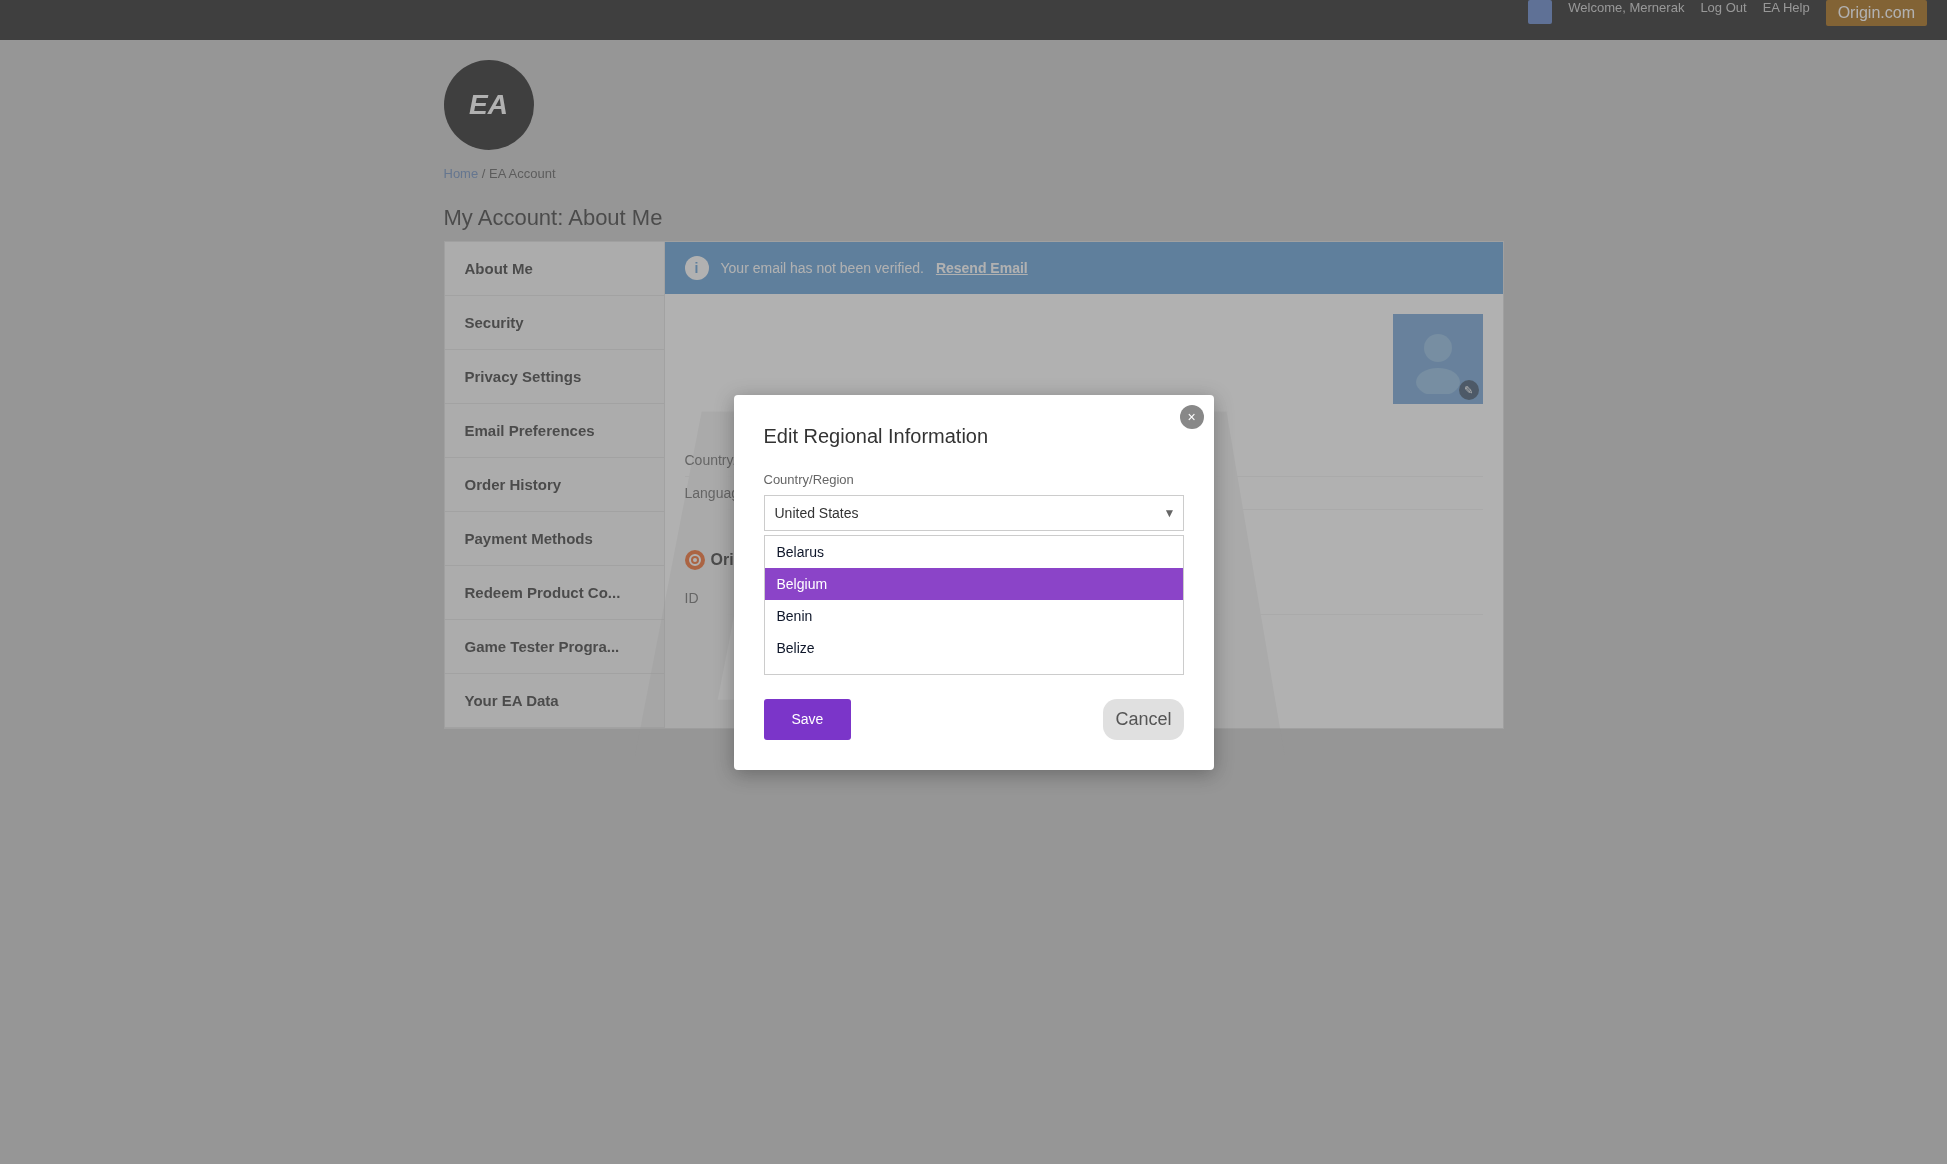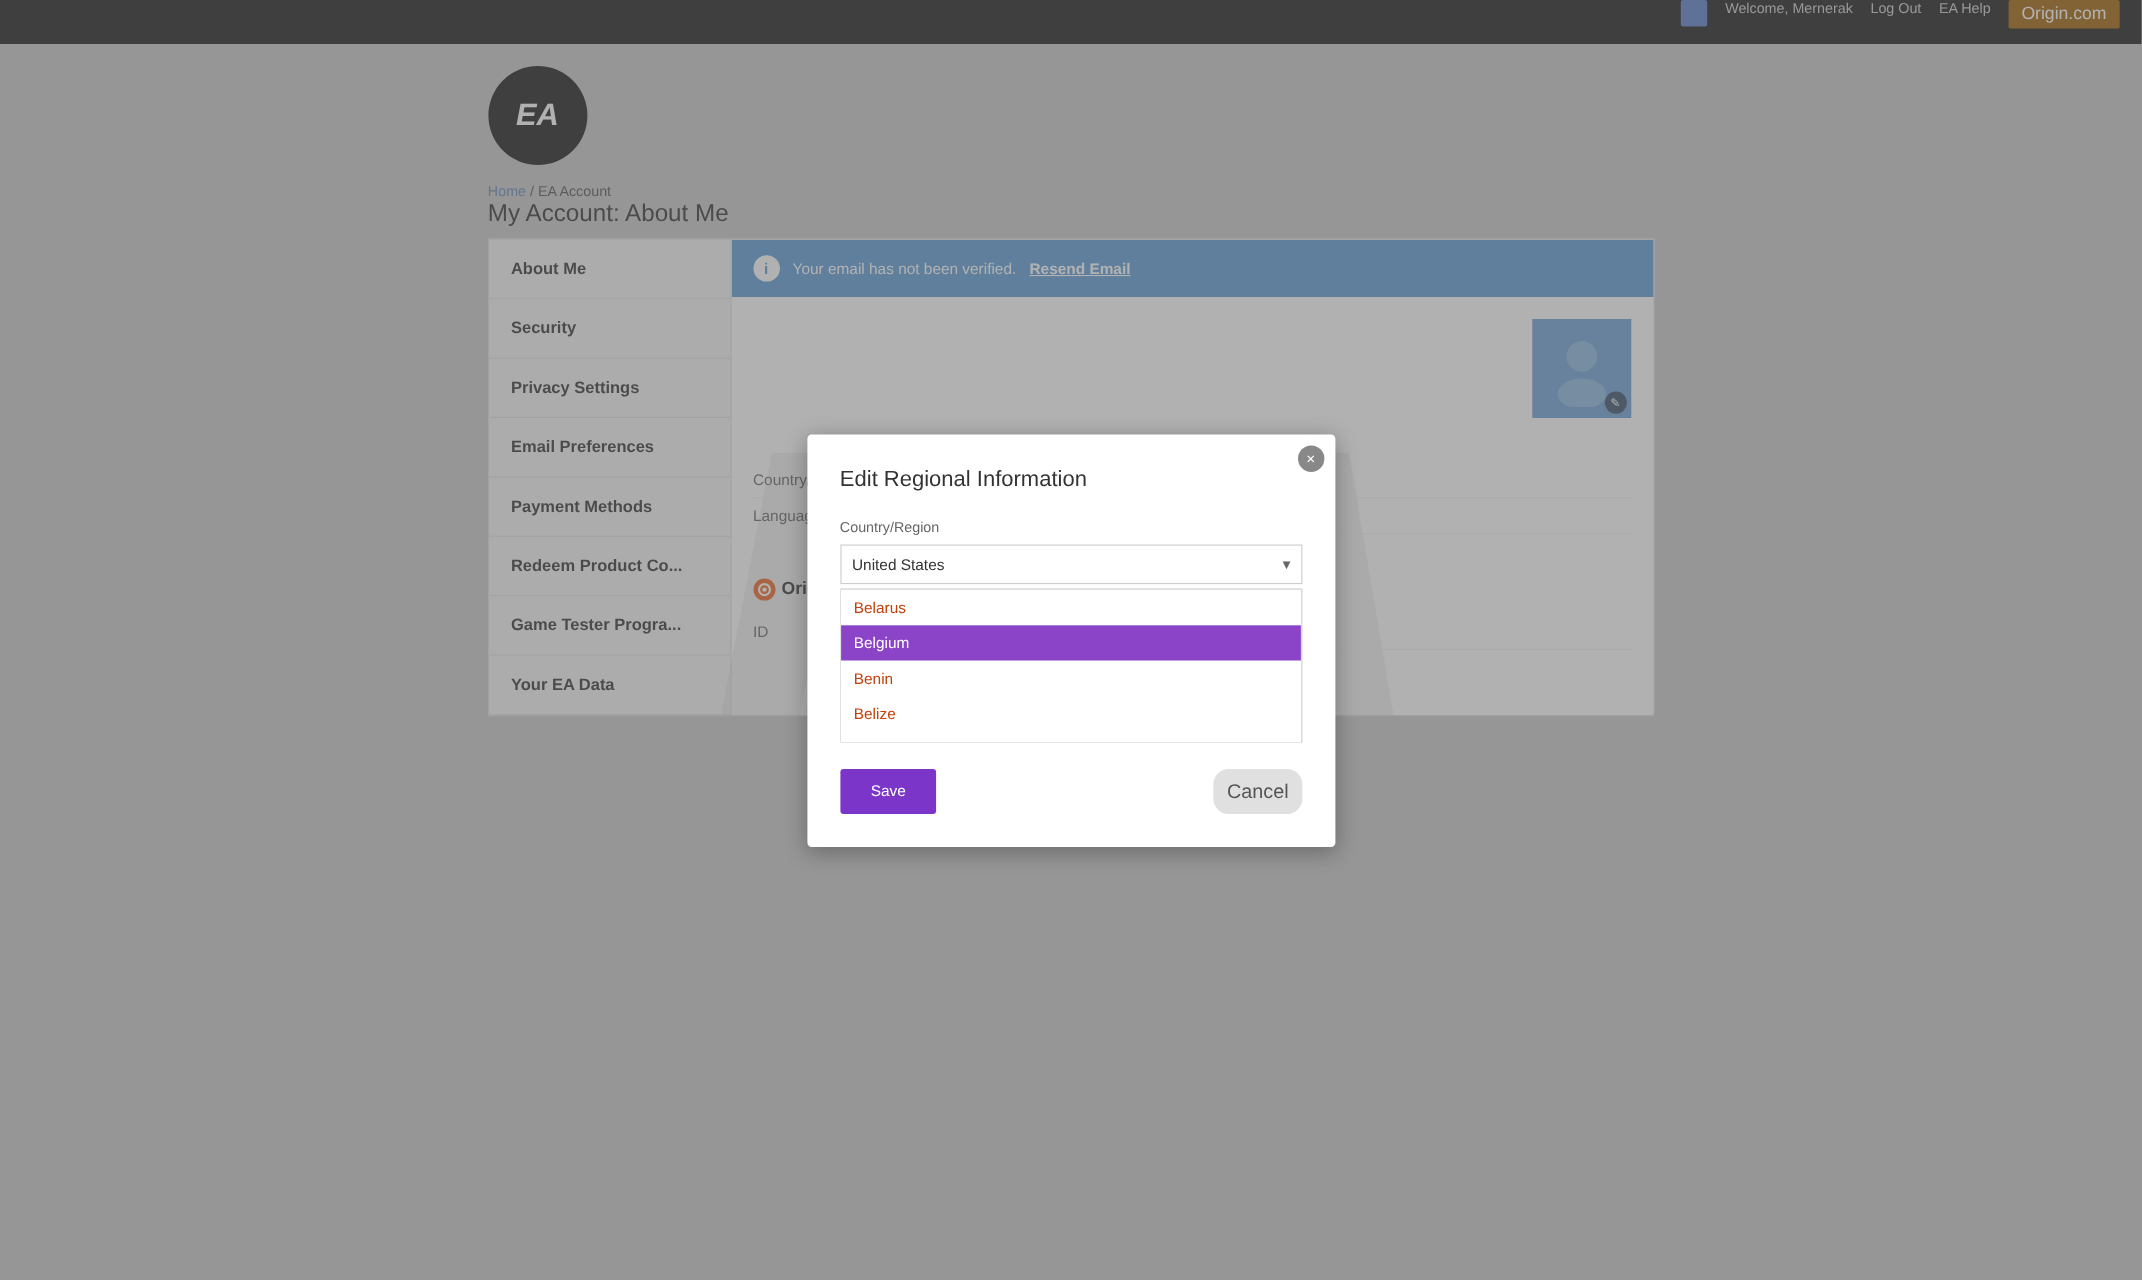--- a/index.html
+++ b/index.html
@@ -66,21 +66,21 @@
     .ea-logo-text {
       color: #fff;
       font-size: 28px;
       font-weight: bold;
       font-style: italic;
     }
 
     
     .breadcrumb {
       font-size: 13px;
-      margin-bottom: 0;
+      margin-bottom: 24px;
     }
     .breadcrumb a {
       color: #6688bb;
       text-decoration: none;
     }
     .breadcrumb span {
       color: #555;
     }
 
     
@@ -307,21 +307,21 @@
     .dropdown-list {
       border: 1px solid #ccc;
       background: #fff;
       max-height: 140px;
       overflow-y: auto;
       position: relative;
     }
     .dropdown-item {
       padding: 8px 12px;
       font-size: 14px;
-      color: #c2410c;
+      color: #0f172a;
       cursor: pointer;
     }
     .dropdown-item.selected {
       background: #8b44c8;
       color: #fff;
     }
 
     
     .dropdown-list::-webkit-scrollbar {
       width: 10px;
@@ -411,20 +411,23 @@
       <div class="sidebar-item">
         <span>Security</span>
       </div>
       <div class="sidebar-item">
         <span>Privacy Settings</span>
       </div>
       <div class="sidebar-item">
         <span>Email Preferences</span>
       </div>
       <div class="sidebar-item">
+        <span>Order History</span>
+      </div>
+      <div class="sidebar-item">
         <span>Payment Methods</span>
       </div>
       <div class="sidebar-item">
         <span>Redeem Product Co...</span>
       </div>
       <div class="sidebar-item">
         <span>Game Tester Progra...</span>
       </div>
       <div class="sidebar-item">
         <span>Your EA Data</span>

